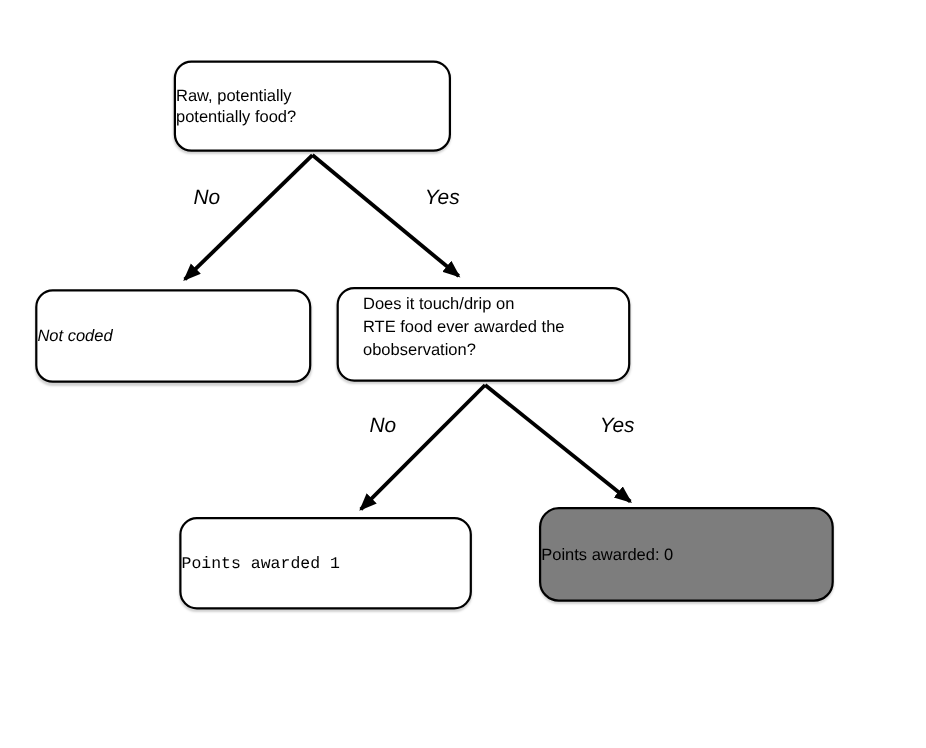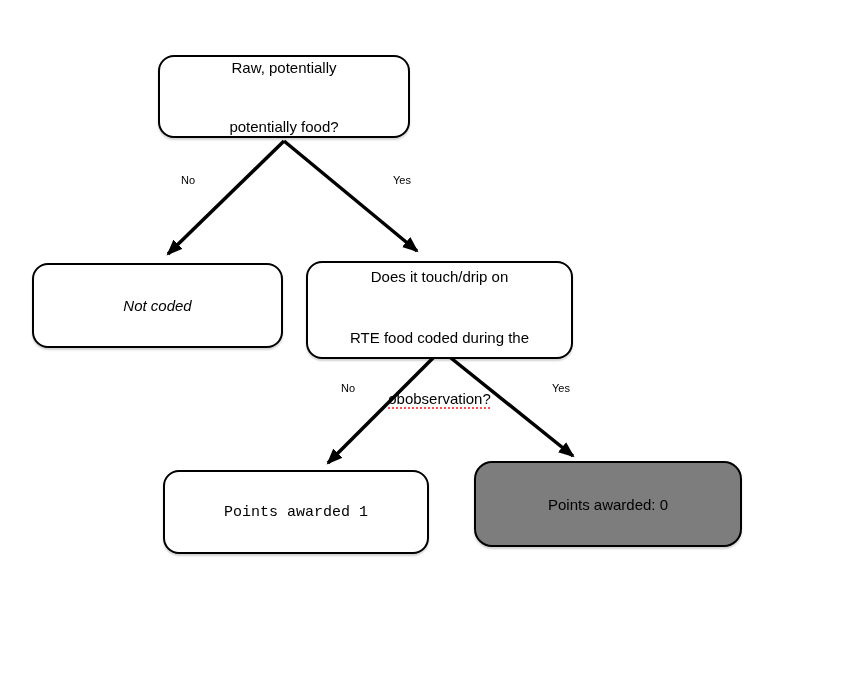--- a/index.html
+++ b/index.html
@@ -25,52 +25,51 @@
     pointer-events: none;
   }
   .node {
     position: absolute;
     box-sizing: border-box;
     background: #ffffff;
     border: 2.5px solid #000000;
     border-radius: 16px;
     display: flex;
     flex-direction: column;
-    align-items: center;
+    align-items: flex-start;
     justify-content: center;
     text-align: center;
     font-size: 15px;
     line-height: 19px;
     box-shadow: 0 2px 2px rgba(0,0,0,0.18);
-    gap: 40px;
   }
   .node--top-aligned {
     justify-content: flex-start;
     padding-top: 3px;
     line-height: 21px;
   }
   .node--highlight {
     background: #7d7d7d;
     border-radius: 18px;
   }
   .node-line {
     display: block;
   }
   .spellcheck {
-    text-decoration: underline;
     text-decoration-style: dotted;
     text-decoration-color: #ff5050;
     text-decoration-thickness: 1.5px;
     text-underline-offset: 3px;
   }
   .edge-label {
     position: absolute;
     transform: translate(-50%, -50%);
-    font-size: 11px;
+    font-size: 19px;
     white-space: nowrap;
+    font-style: italic;
   }
 </style>
 </head>
 <body>
 
 <div class="canvas">
 
   <svg class="edges-layer" viewBox="0 0 842 680">
     <defs>
       <marker id="arrowhead" markerUnits="userSpaceOnUse" markerWidth="18" markerHeight="14" refX="14" refY="6.5" orient="auto">
@@ -90,27 +89,27 @@
 
   <div class="node" style="left:158px; top:55px; width:252px; height:83px;">
     <span class="node-line">Raw, potentially</span>
     <span class="node-line">potentially food?</span>
   </div>
 
   <div class="node" style="left:32px; top:263px; width:251px; height:85px;font-style:italic;">
     <span class="node-line">Not coded</span>
   </div>
 
-  <div class="node node--top-aligned" style="left:306px; top:261px; width:267px; height:98px;">
+  <div class="node node--top-aligned" style="left:306px; top:261px; width:267px; height:86px;padding-left:22px;">
     <span class="node-line">Does it touch/drip on</span>
-    <span class="node-line">RTE food coded during the</span>
+    <span class="node-line">RTE food ever awarded the</span>
     <span class="node-line spellcheck">obobservation?</span>
   </div>
 
   <div class="node" style="left:163px; top:470px; width:266px; height:84px;font-family:Liberation Mono, monospace;">
     <span class="node-line">Points awarded 1</span>
   </div>
 
-  <div class="node node--highlight" style="left:474px; top:461px; width:268px; height:86px;">
+  <div class="node node--highlight" style="left:490px; top:461px; width:268px; height:86px;">
     <span class="node-line">Points awarded: 0</span>
   </div>
 
 </div>
 
 </body></html>

